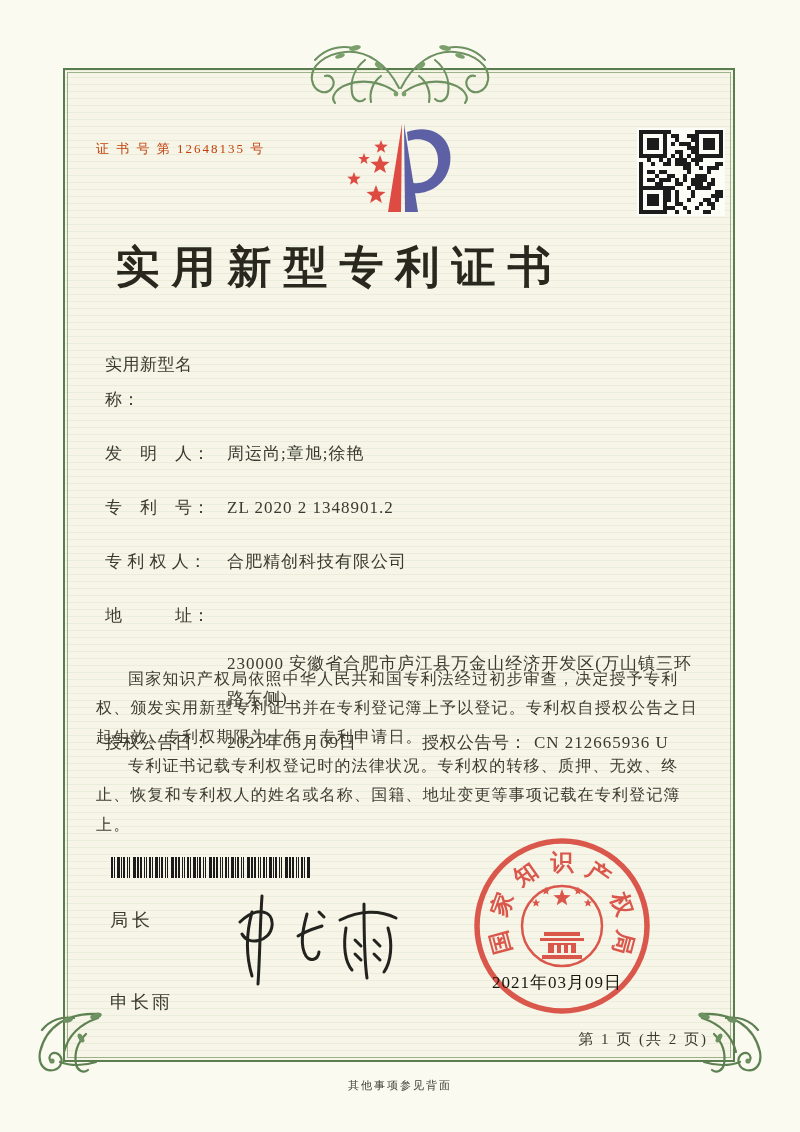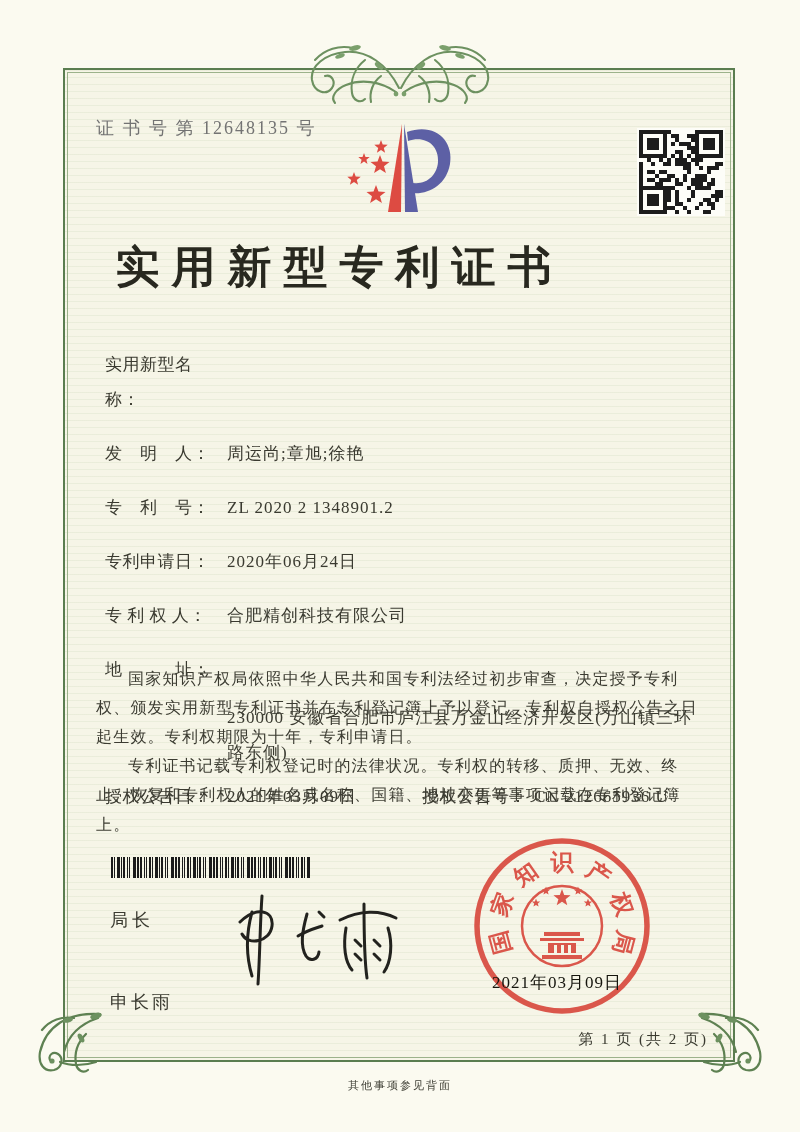--- a/index.html
+++ b/index.html
@@ -10,21 +10,21 @@
   .frame{position:absolute;left:63px;top:68px;width:668px;height:990px;border:2px solid #5a7d50;background:#f6f5e7;
          background-image:repeating-linear-gradient(180deg,rgba(130,165,110,.10) 0px,rgba(130,165,110,.10) 1px,transparent 1px,transparent 7px);}
   .frame-inner{position:absolute;inset:2px;border:1px solid #9cb28b;}
 
   .orn{position:absolute;z-index:2;}
   .orn svg{display:block;}
   .mirror{transform:scaleX(-1);}
 
   .abs{position:absolute;z-index:3;}
 
-  .cert-no{left:96px;top:116px;font-size:18px;letter-spacing:2px;color:#737373;}
+  .cert-no{left:96px;top:140px;font-size:13px;letter-spacing:2px;color:#c2410c;}
   .title{left:0;top:238px;width:679px;text-align:center;font-size:44px;letter-spacing:12px;font-weight:600;color:#28281f;}
 
   .fields{left:105px;top:347px;width:592px;font-size:17px;color:#3a3a30;}
   .frow{display:flex;line-height:35px;margin-bottom:19px;position:relative;}
   .frow.addr{margin-bottom:9px;}
   .flabel{display:inline-block;width:122px;flex:0 0 122px;letter-spacing:.5px;}
   .fvalue{flex:1;letter-spacing:1px;}
   .pair2{position:absolute;left:317px;top:0;display:flex;}
   .pair2 .flabel{width:112px;flex:0 0 112px;}
 
@@ -287,24 +287,20 @@
     </div>
     <div class="frow">
       <span class="flabel">发　明　人：</span>
       <span class="fvalue">周运尚;章旭;徐艳</span>
     </div>
     <div class="frow">
       <span class="flabel">专　利　号：</span>
       <span class="fvalue">ZL 2020 2 1348901.2</span>
     </div>
     <div class="frow">
-      <span class="flabel">专利申请日：</span>
-      <span class="fvalue">2020年06月24日</span>
-    </div>
-    <div class="frow">
       <span class="flabel">专 利 权 人：</span>
       <span class="fvalue">合肥精创科技有限公司</span>
     </div>
     <div class="frow addr">
       <span class="flabel">地　　　址：</span>
       <span class="fvalue" style="max-width:470px;margin-top:48px;">230000 安徽省合肥市庐江县万金山经济开发区(万山镇三环路东侧)</span>
     </div>
     <div class="frow">
       <span class="flabel">授权公告日：</span>
       <span class="fvalue">2021年03月09日</span>

